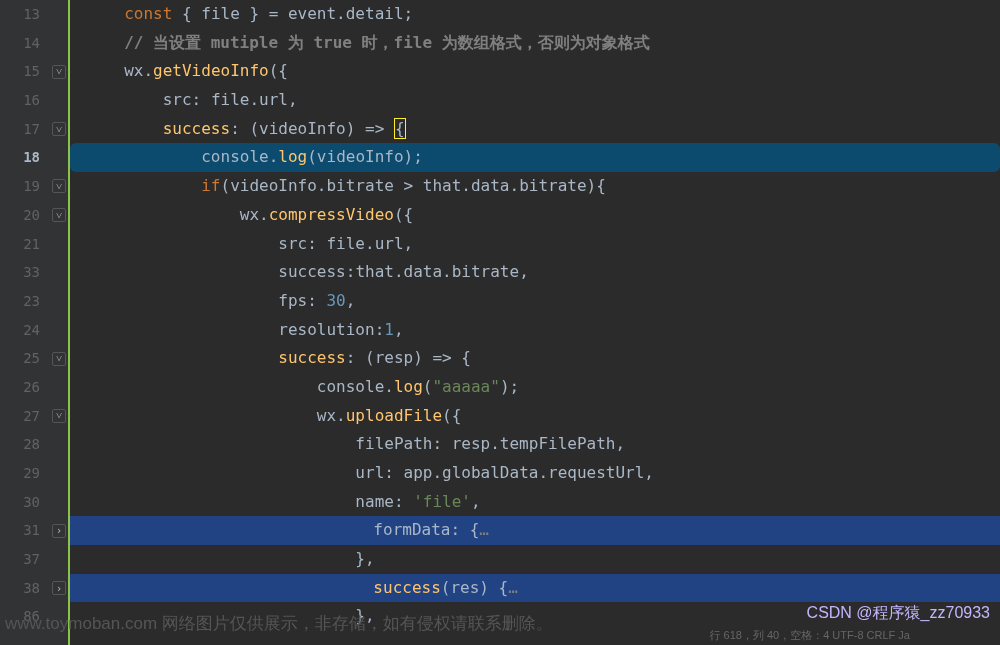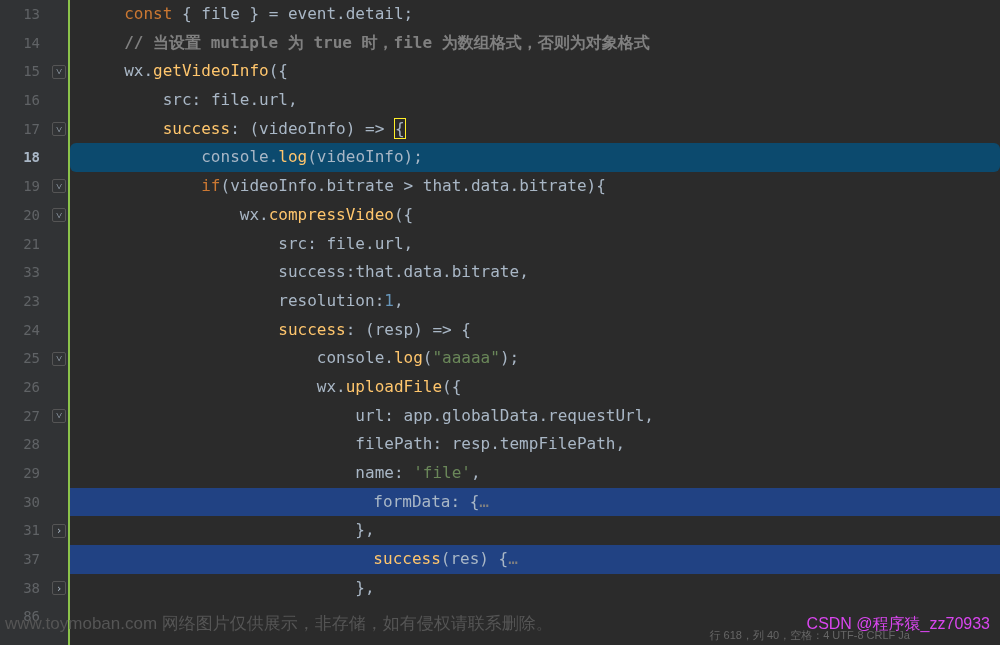--- a/index.html
+++ b/index.html
@@ -91,23 +91,23 @@
     .watermark {
       position: absolute;
       bottom: 10px;
       left: 5px;
       color: #555;
       font-size: 17px;
       font-family: Arial, sans-serif;
     }
     .watermark-right {
       position: absolute;
-      bottom: 10px;
+      bottom: 21px;
       right: 10px;
-      color: #d946ef;
+      color: #c4b5fd;
       font-size: 16px;
       font-family: Arial, sans-serif;
     }
     .status-bar {
       position: absolute;
       bottom: 2px;
       right: 90px;
       color: #666;
       font-size: 11px;
       font-family: Arial, sans-serif;
@@ -187,26 +187,27 @@
     <div class="code-line">     <span class="kw">const</span><span> { file } = event.detail;</span></div>
     <div class="code-line">     <span class="comment">// 当设置 mutiple 为 true 时，file 为数组格式，否则为对象格式</span></div>
     <div class="code-line">     <span class="obj">wx</span>.<span class="func">getVideoInfo</span>({</div>
     <div class="code-line">         <span class="obj">src</span>: <span>file.url,</span></div>
     <div class="code-line">         <span class="func">success</span>: (<span class="param">videoInfo</span>) =&gt; <span class="cursor-brace">{</span></div>
     <div class="code-line hl-row">             <span class="obj">console</span>.<span class="func">log</span>(<span>videoInfo</span>);</div>
     <div class="code-line">             <span class="kw">if</span>(<span>videoInfo.bitrate &gt; that.data.bitrate</span>){</div>
     <div class="code-line">                 <span class="obj">wx</span>.<span class="func">compressVideo</span>({</div>
     <div class="code-line">                     <span class="obj">src</span>: <span>file.url,</span></div>
     <div class="code-line">                     <span class="obj">success</span>:<span>that.data.bitrate,</span></div>
+    <div class="code-line">                     <span class="obj">fps</span>: <span class="num">30</span>,</div>
     <div class="code-line">                     <span class="obj">resolution</span>:<span class="num">1</span>,</div>
     <div class="code-line">                     <span class="func">success</span>: (<span class="param">resp</span>) =&gt; {</div>
     <div class="code-line">                         <span class="obj">console</span>.<span class="func">log</span>(<span class="str">"aaaaa"</span>);</div>
     <div class="code-line">                         <span class="obj">wx</span>.<span class="func">uploadFile</span>({</div>
+    <div class="code-line">                             <span class="obj">filePath</span>: <span>resp.tempFilePath,</span></div>
     <div class="code-line">                             <span class="obj">url</span>: <span>app.globalData.requestUrl,</span></div>
-    <div class="code-line">                             <span class="obj">filePath</span>: <span>resp.tempFilePath,</span></div>
     <div class="code-line">                             <span class="obj">name</span>: <span class="str">'file'</span>,</div>
     <div class="code-line selected">                             <span class="obj">formData</span>: {<span class="colon-fold">…</span></div>
     <div class="code-line">                             <span>},</span></div>
     <div class="code-line selected">                             <span class="func">success</span>(<span class="param">res</span>) {<span class="colon-fold">…</span></div>
     <div class="code-line">                             <span>},</span></div>
   </div>
 </div>
 
 <div class="watermark">www.toymoban.com 网络图片仅供展示，非存储，如有侵权请联系删除。</div>
 <div class="watermark-right">CSDN @程序猿_zz70933</div>

